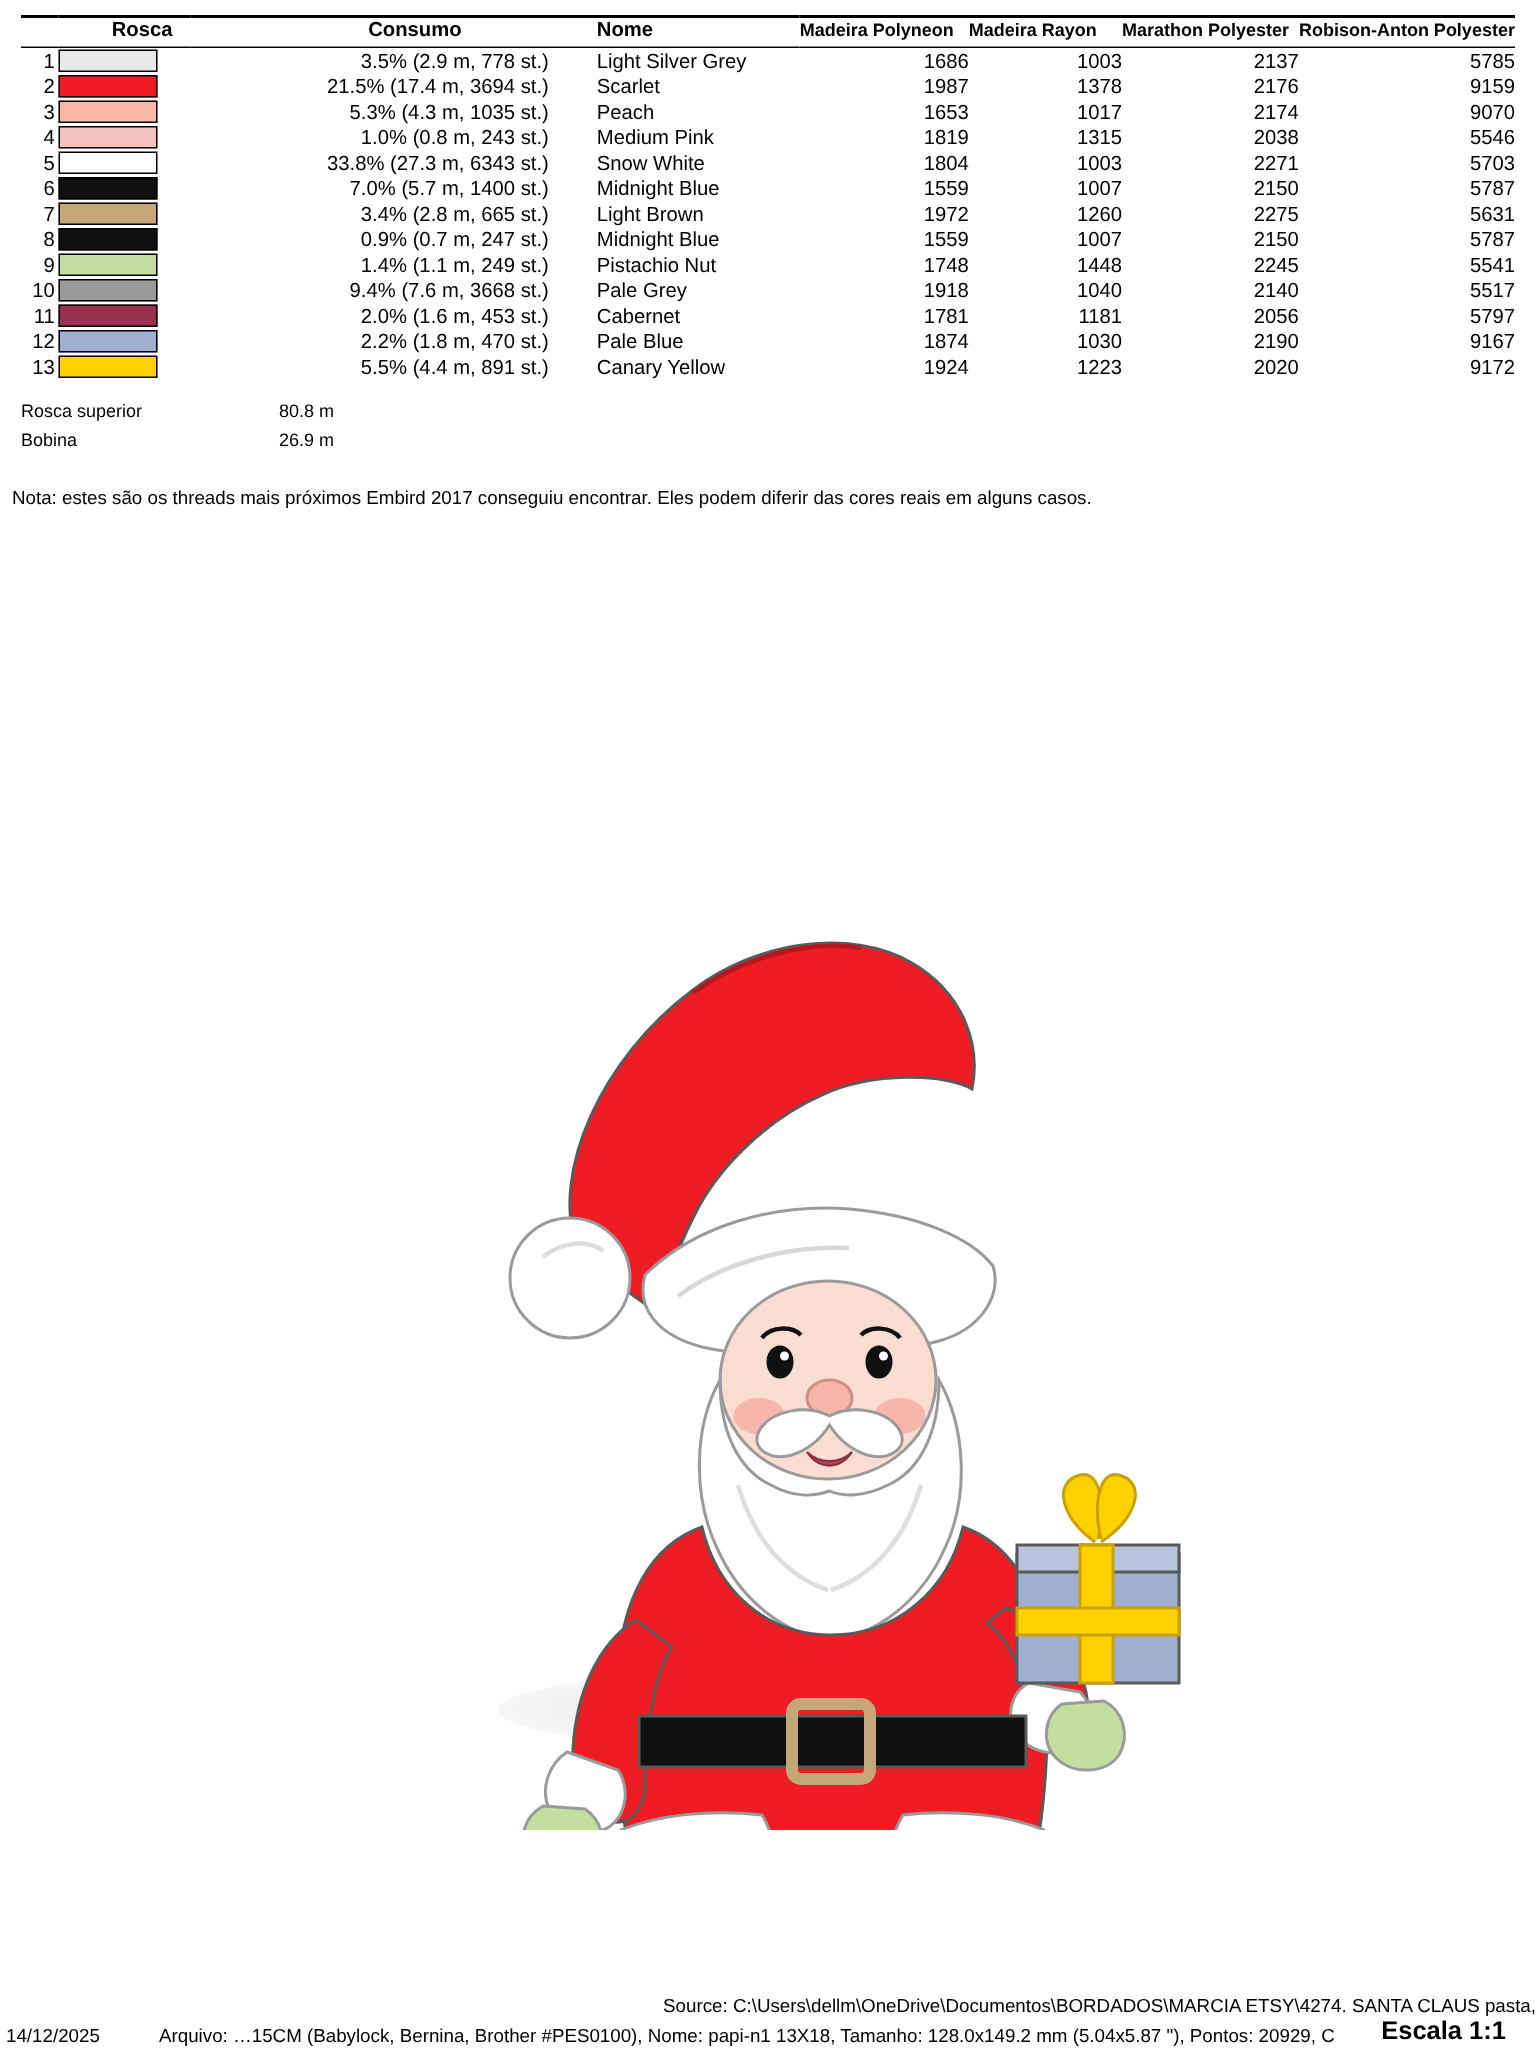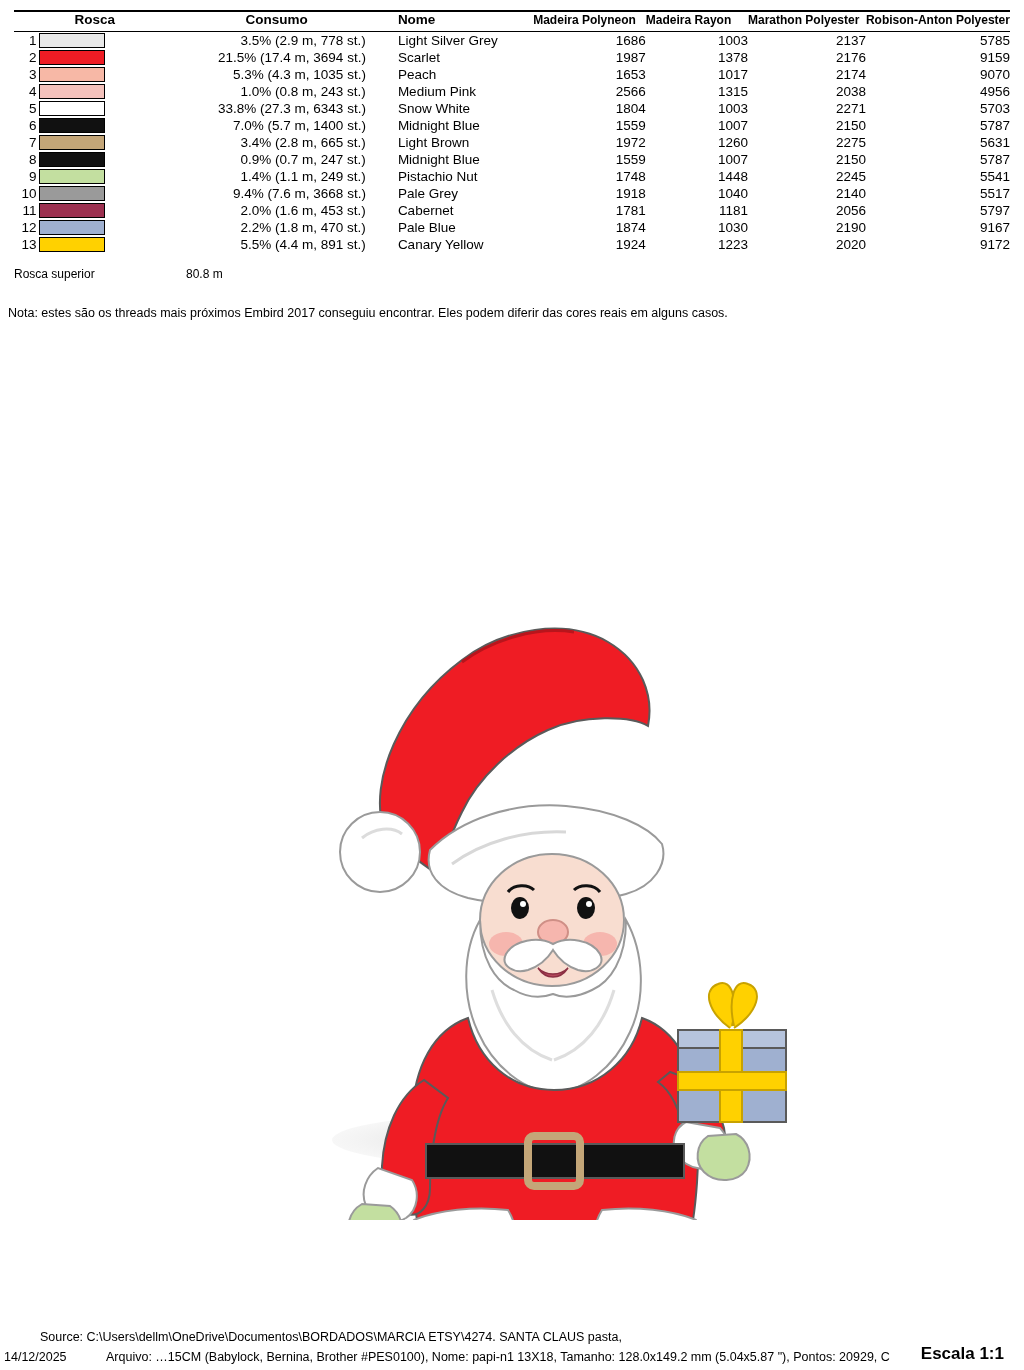--- a/index.html
+++ b/index.html
@@ -115,21 +115,21 @@
 
   
   .footer {
     position: absolute;
     left: 0;
     bottom: 6px;
     width: 1024px;
     font-size: 12.5px;
   }
   .footer .src {
-    text-align: left;
+    text-align: right;
     padding-left: 40px;
   }
   .footer .line2 {
     display: flex;
     align-items: flex-end;
   }
   .footer .date {
     width: 78px;
     padding-left: 4px;
   }
@@ -201,24 +201,24 @@
             <td class="c-num">2174</td>
             <td class="c-num">9070</td>
           </tr>
           <tr>
             <td class="c-idx">4</td>
             <td class="c-swatch">
               <span class="swatch" style="background: rgb(244, 194, 188);"></span>
             </td>
             <td class="c-consumo">1.0% (0.8 m, 243 st.)</td>
             <td class="c-nome">Medium Pink</td>
-            <td class="c-num">2566</td>
+            <td class="c-num">1819</td>
             <td class="c-num">1315</td>
             <td class="c-num">2038</td>
-            <td class="c-num">4956</td>
+            <td class="c-num">5546</td>
           </tr>
           <tr>
             <td class="c-idx">5</td>
             <td class="c-swatch">
               <span class="swatch" style="background: rgb(255, 255, 255);"></span>
             </td>
             <td class="c-consumo">33.8% (27.3 m, 6343 st.)</td>
             <td class="c-nome">Snow White</td>
             <td class="c-num">1804</td>
             <td class="c-num">1003</td>
@@ -322,20 +322,24 @@
             <td class="c-num">9172</td>
           </tr>
         </tbody>
     </table>
   </div>
 
   <div class="totals">
     <div class="row">
       <div class="lbl">Rosca superior</div>
       <div class="val">80.8 m</div>
+    </div>
+    <div class="row">
+      <div class="lbl">Bobina</div>
+      <div class="val">26.9 m</div>
     </div>
   </div>
 
   <div class="note">Nota: estes são os threads mais próximos Embird 2017 conseguiu encontrar. Eles podem diferir das cores reais em alguns casos.</div>
 </div>
 
 <div class="art">
   <svg width="700" height="700" viewBox="0 0 700 700">
     <defs>
       <radialGradient id="shadow" cx="50%" cy="50%" r="50%">

